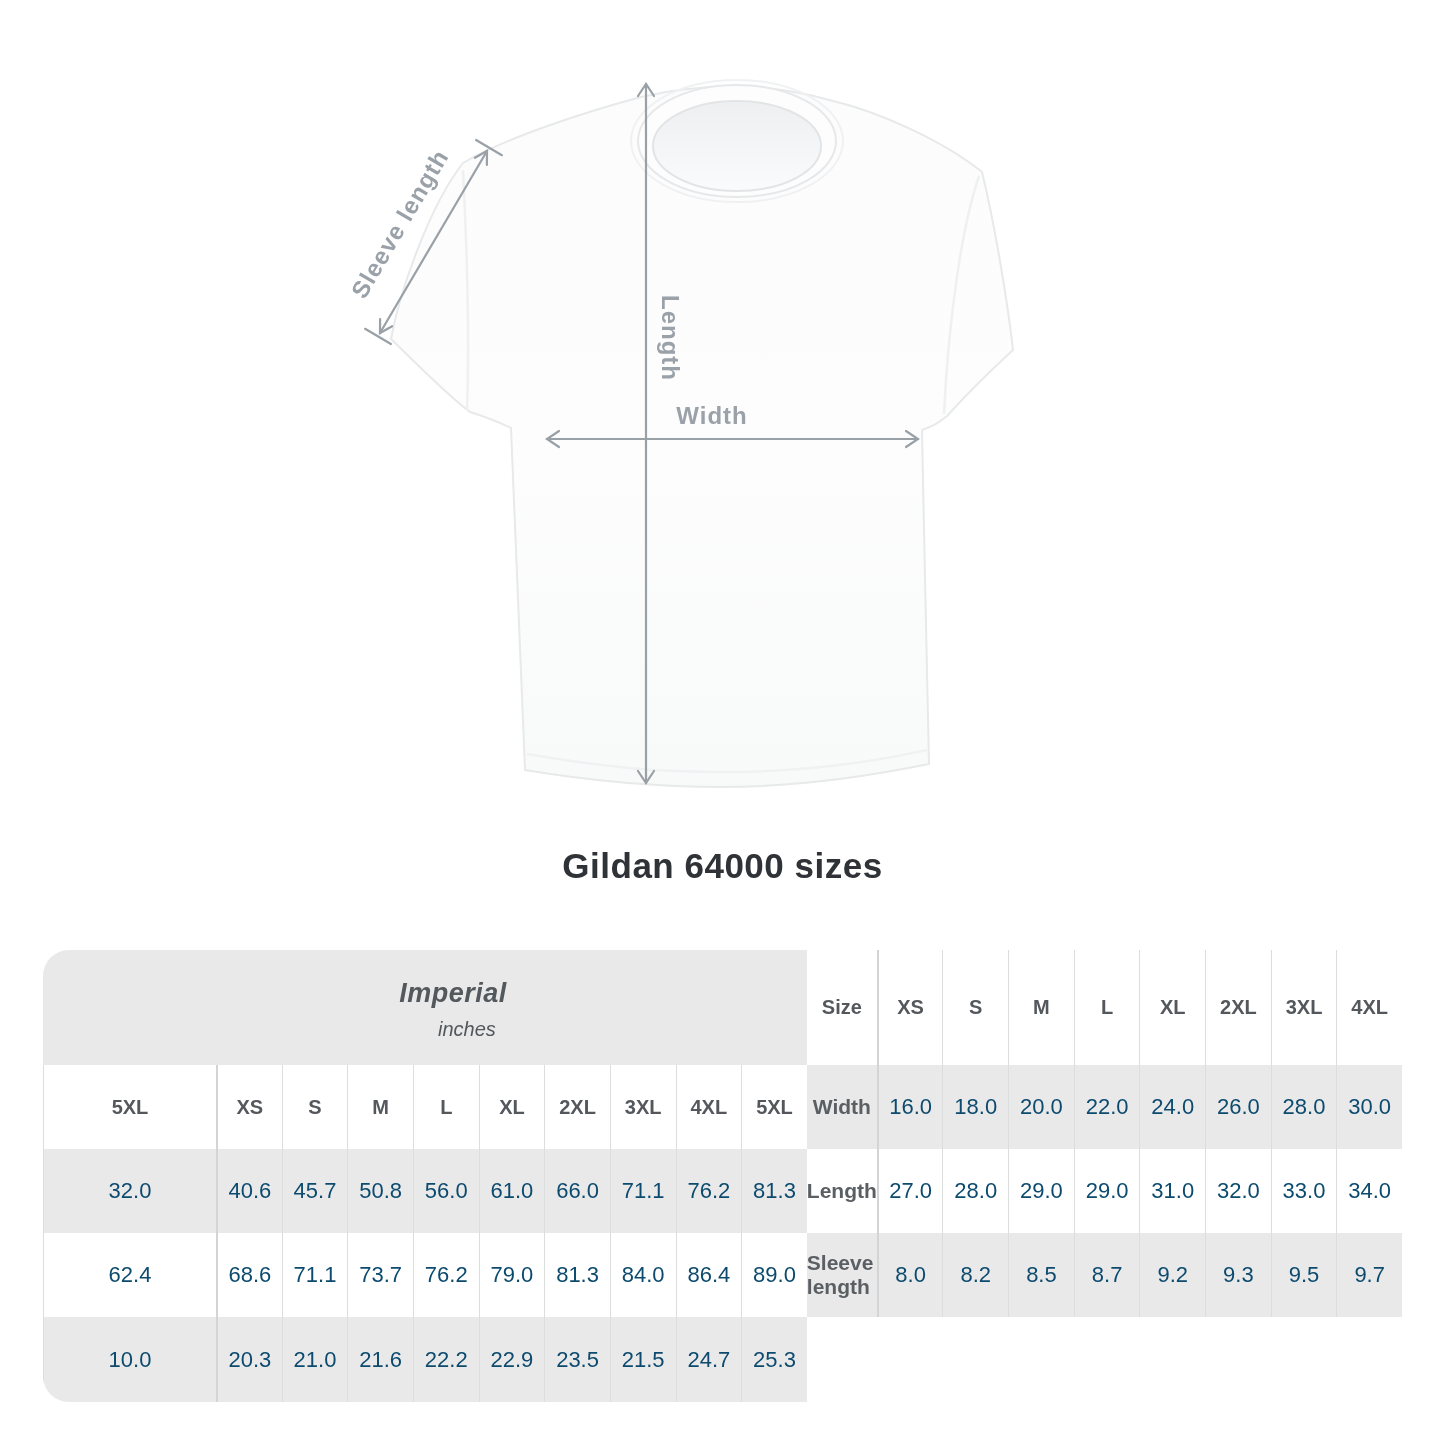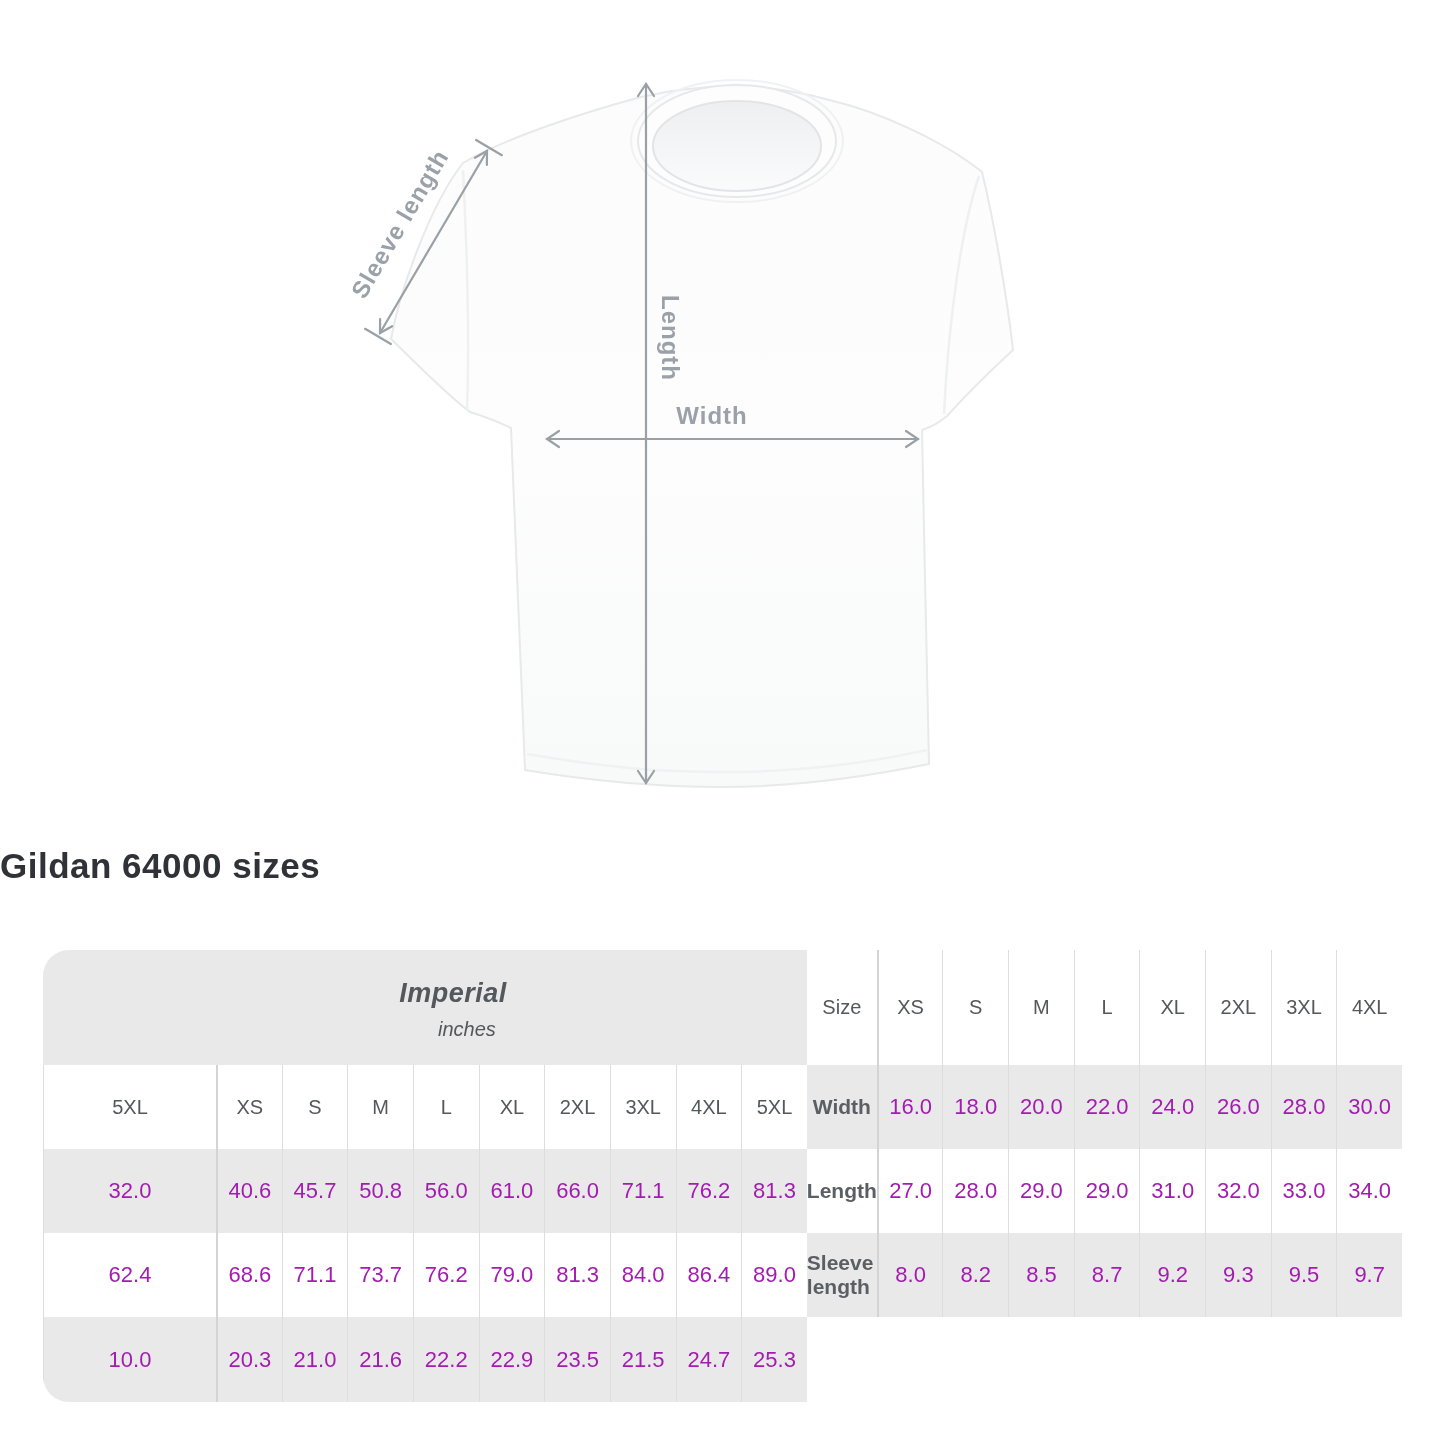--- a/index.html
+++ b/index.html
@@ -3,41 +3,41 @@
 <meta charset="utf-8">
 <style>
   html,body{margin:0;padding:0;background:#ffffff;}
   .page{position:relative;width:1445px;height:1445px;background:#ffffff;overflow:hidden;
         font-family:"Liberation Sans", sans-serif;}
 
   
   .diagram{position:absolute;left:0;top:0;width:1445px;height:840px;}
 
   
-  .title{position:absolute;top:846px;left:0;width:100%;
+  .title{position:absolute;top:846px;left:0;width:100%;text-align:center;
          font-size:35px;font-weight:700;color:#2f3337;letter-spacing:.5px;}
   .note{position:absolute;top:896px;left:0;width:100%;text-align:center;
         font-size:20.5px;font-style:italic;color:#4a4f54;}
 
   
   .size-table{position:absolute;left:43px;top:950px;width:1359px;height:452px;
               border-radius:26px;overflow:hidden;background:#ffffff;
               display:grid;grid-template-columns:173px repeat(18,1fr);
               grid-template-rows:115px 84px 84px 84px 85px;}
   .unit-group{background:#e9e9ea;display:flex;flex-direction:column;align-items:center;
               justify-content:center;gap:9px;padding-top:4px;color:#53585d;}
   .unit-imperial{grid-row:1;grid-column:1/11;padding-left:56px;}
   .unit-metric{grid-row:1;grid-column:11/20;}
   .unit-title{font-size:27px;font-weight:700;font-style:italic;letter-spacing:.5px;}
   .unit-sub{font-size:20px;font-style:italic;margin-left:28px;}
   .cell{display:flex;align-items:center;justify-content:center;background:#ffffff;}
   .cell.alt{background:#e9e9ea;}
-  .cell.hdr{font-size:20px;font-weight:400;color:#54585d;}
+  .cell.hdr{font-size:20px;font-weight:700;color:#54585d;}
   .cell.rowlabel{font-size:21px;font-weight:700;color:#5a5f64;}
-  .cell.val{font-size:22px;color:#a21caf;}
+  .cell.val{font-size:22px;color:#0c4a6e;}
   .cell.data-col{border-left:1px solid #dcdddd;}
   .cell.group-start{border-left:2px solid #d2d4d5;}
 </style>
 </head>
 <body>
 
 <div class="page">
 
   <svg class="diagram" viewBox="0 0 1445 840">
     <defs>

